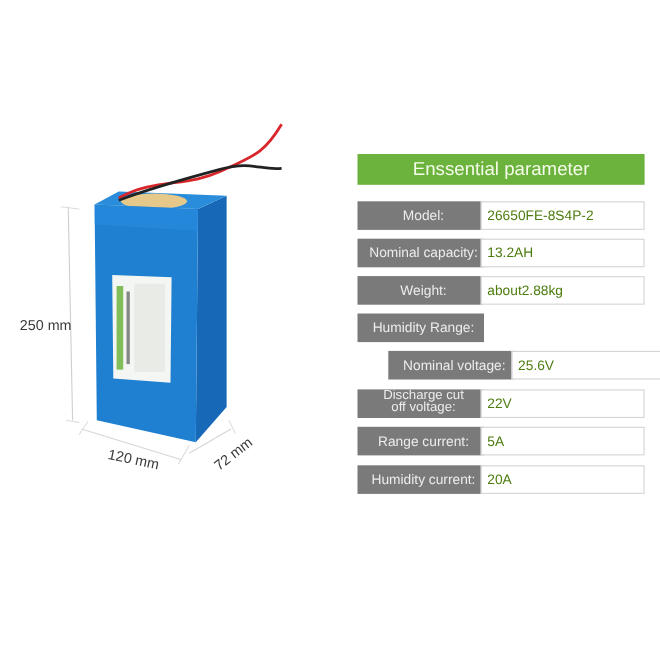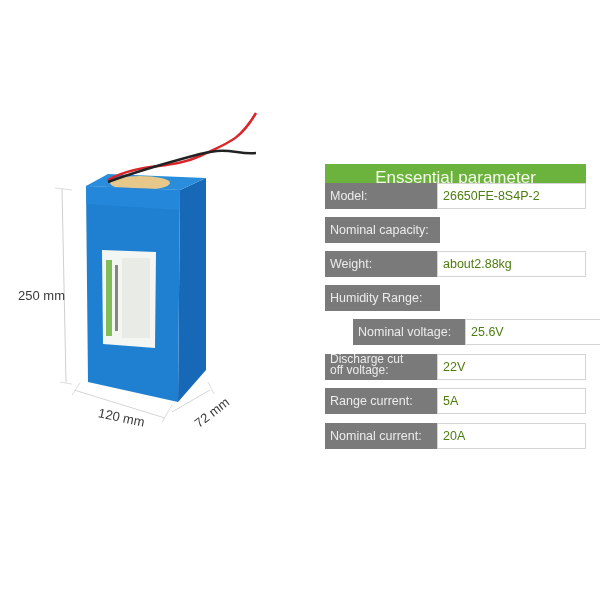--- a/index.html
+++ b/index.html
@@ -1,24 +1,24 @@
 <!DOCTYPE html>
 <html><head>
 <meta charset="utf-8">
 <style>
   html, body { margin:0; padding:0; }
   body { width:600px; height:600px; background:#ffffff; position:relative; overflow:hidden;
          font-family:"Liberation Sans", sans-serif; }
   .abs { position:absolute; }
   .header-bar { left:325px; top:140px; width:261px; height:28px; background:#6cb33e;
-                color:#f4fbe9; font-size:17px; line-height:28px; text-align:center;margin-top:24px; }
+                color:#f4fbe9; font-size:17px; line-height:28px; text-align:center; }
   .row { position:absolute; left:325px; width:261px; height:26px; }
   .label-cell { position:absolute; left:0; top:0; width:115px; height:26px; background:#7a7a7a;
                 color:#ececec; font-size:12.5px; line-height:26px; padding-left:5px; box-sizing:border-box;
-                white-space:nowrap; overflow:hidden; }
+                white-space:nowrap; overflow:hidden;text-align:center; }
   .label-cell.two-line { line-height:11px; padding-top:0; font-size:12px; }
   .value-cell { position:absolute; left:112px; top:0; width:149px; height:26px; background:#fff;
                 border:1px solid #d4d4d4; box-sizing:border-box; color:#4d7c0f; font-size:12.5px;
                 line-height:24px; padding-left:5px; white-space:nowrap; overflow:hidden; }
   .dim-text { color:#3a3a3a; font-size:13px; white-space:nowrap; }
 </style>
 </head>
 <body>
 
 <div class="abs" style="left:0;top:100px;width:300px;height:340px;">
@@ -57,20 +57,21 @@
 <div class="abs dim-text" style="left:192px;top:405px;transform:rotate(-38deg);">72 mm</div>
 
 <div class="abs header-bar">Enssential parameter</div>
 
 <div class="row" style="top:183px;">
   <div class="label-cell">Model:</div>
   <div class="value-cell">26650FE-8S4P-2</div>
 </div>
 <div class="row" style="top:217px;">
   <div class="label-cell">Nominal capacity:</div>
+  <div class="value-cell">13.2AH</div>
 </div>
 <div class="row" style="top:251px;">
   <div class="label-cell">Weight:</div>
   <div class="value-cell">about2.88kg</div>
 </div>
 <div class="row" style="top:285px;">
   <div class="label-cell">Humidity Range:</div>
 </div>
 <div class="row" style="top:319px;margin-left:28px;">
   <div class="label-cell">Nominal voltage:</div>
@@ -81,15 +82,15 @@
     <div>Discharge cut</div>
     <div>off voltage:</div>
   </div>
   <div class="value-cell">22V</div>
 </div>
 <div class="row" style="top:388px;">
   <div class="label-cell">Range current:</div>
   <div class="value-cell">5A</div>
 </div>
 <div class="row" style="top:423px;">
-  <div class="label-cell">Nominal current:</div>
+  <div class="label-cell">Humidity current:</div>
   <div class="value-cell">20A</div>
 </div>
 
 </body></html>

